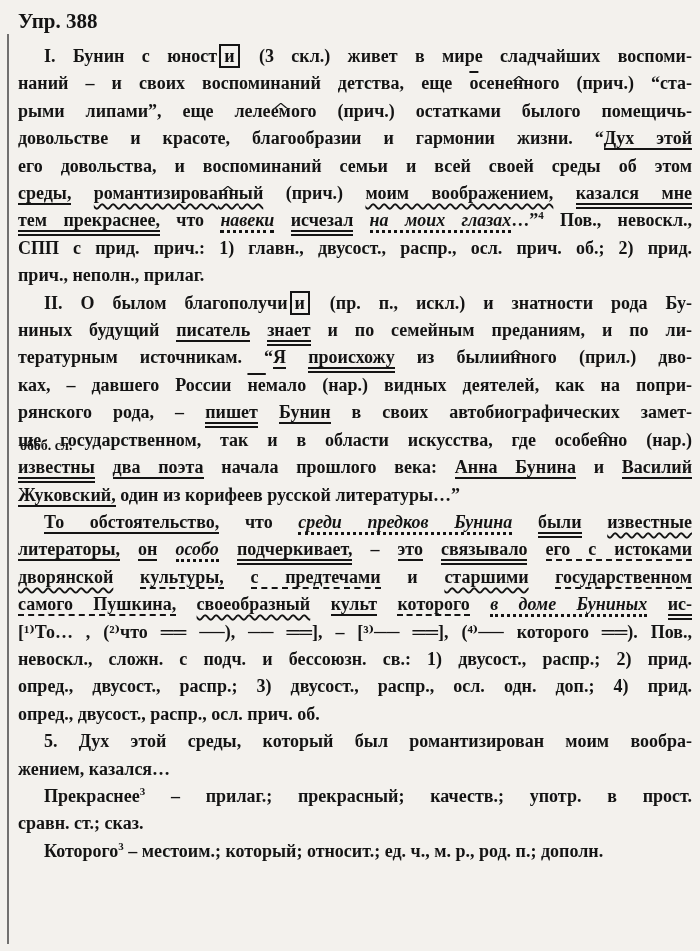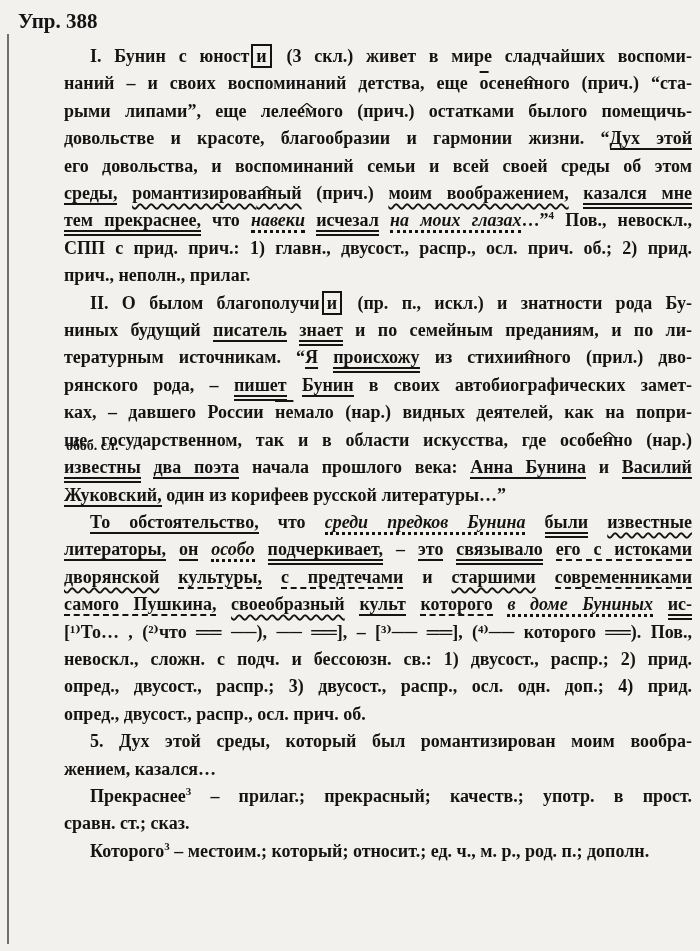--- a/index.html
+++ b/index.html
@@ -14,21 +14,20 @@
   .gutter {
     position:absolute; left:7px; top:34px; width:2px; height:910px;
     background:#2b2b2b; opacity:.65;
   }
   .header { font-size:21px; line-height:26px; margin:0 0 9px 0; }
   .para { margin:0; }
   .line {
     font-size:18px; line-height:27.4px;
     text-align:justify; text-align-last:justify;
     white-space:normal;
-    margin-left:46px;
   }
   .line.last { text-align-last:left; }
   .para.indent .line.first { text-indent:26px; }
 
   
   .u1 { border-bottom:2px solid currentColor; }
   .u2 { border-bottom:6px double currentColor; }
   .wavy {
     text-decoration-line:underline; text-decoration-style:wavy;
     text-decoration-thickness:2px; text-underline-offset:4px;
@@ -64,31 +63,31 @@
         <div class="line"><span>довольстве и красоте, благообразии и гармонии жизни. “</span><span class="u1">Дух этой</span></div>
         <div class="line"><span>его довольства, и воспоминаний семьи и всей своей среды об этом</span></div>
         <div class="line"><span class="u1">среды,</span><span> </span><span class="wavy">романтизирова</span><span class="wavy caret">нн</span><span class="wavy">ый</span><span> (прич.) </span><span class="wavy">моим воображением,</span><span> </span><span class="u2">казался мне</span></div>
         <div class="line"><span class="u2">тем прекраснее,</span><span> что </span><span class="dashdot">навеки</span><span> </span><span class="u2">исчезал</span><span> </span><span class="dashdot">на моих глазах</span><span>…”</span><span class="sup">4</span><span> Пов., невоскл.,</span></div>
         <div class="line"><span>СПП с прид. прич.: 1) главн., двусост., распр., осл. прич. об.; 2) прид.</span></div>
         <div class="line last"><span>прич., неполн., прилаг.</span></div>
       </div>
       <div class="para indent">
         <div class="line first"><span>II. О былом благополучи</span><span class="boxed">и</span><span> (пр. п., искл.) и знатности рода Бу-</span></div>
         <div class="line"><span>ниных будущий </span><span class="u1">писатель</span><span> </span><span class="u2">знает</span><span> и по семейным преданиям, и по ли-</span></div>
-        <div class="line"><span>тературным источникам. “</span><span class="u1">Я</span><span> </span><span class="u2">происхожу</span><span> из стихи</span><span class="caret">инн</span><span>ого (прил.) дво-</span></div>
+        <div class="line"><span>тературным источникам. “</span><span class="u1">Я</span><span> </span><span class="u2">происхожу</span><span> из были</span><span class="caret">инн</span><span>ого (прил.) дво-</span></div>
+        <div class="line"><span>ках, – давшего России </span><span class="ovl">не</span><span>мало (нар.) видных деятелей, как на попри-</span></div>
         <div class="line"><span>рянского рода, – </span><span class="u2">пишет</span><span> </span><span class="u1">Бунин</span><span> в своих автобиографических замет-</span></div>
-        <div class="line"><span>ках, – давшего России </span><span class="ovl">не</span><span>мало (нар.) видных деятелей, как на попри-</span></div>
         <div class="line"><span>ще государственном, так и в области искусства, где особ</span><span class="caret">енн</span><span>о (нар.)</span></div>
         <div class="line"><span class="rel"><span class="above">обоб. сл.</span><span class="u2">известны</span></span><span> </span><span class="u1">два поэта</span><span> начала прошлого века: </span><span class="u1">Анна Бунина</span><span> и </span><span class="u1">Василий</span></div>
         <div class="line last"><span class="u1">Жуковский,</span><span> один из корифеев русской литературы…”</span></div>
       </div>
       <div class="para indent">
         <div class="line first"><span class="u1">То обстоятельство,</span><span> что </span><span class="dashdot">среди предков Бунина</span><span> </span><span class="u2">были</span><span> </span><span class="wavy">известные</span></div>
         <div class="line"><span class="u1">литераторы,</span><span> </span><span class="u1">он</span><span> </span><span class="dashdot">особо</span><span> </span><span class="u2">подчеркивает,</span><span> – </span><span class="u1">это</span><span> </span><span class="u2">связывало</span><span> </span><span class="dash">его с истоками</span></div>
-        <div class="line"><span class="wavy">дворянской</span><span> </span><span class="dash">культуры,</span><span> </span><span class="dash">с предтечами</span><span> и </span><span class="wavy">старшими</span><span> </span><span class="dash">современниками</span></div>
+        <div class="line"><span class="wavy">дворянской</span><span> </span><span class="dash">культуры,</span><span> </span><span class="dash">с предтечами</span><span> и </span><span class="wavy">старшими</span><span> </span><span class="dash">государственном</span></div>
         <div class="line"><span class="dash">самого Пушкина,</span><span> </span><span class="wavy">своеобразный</span><span> </span><span class="u1">культ</span><span> </span><span class="dash">которого</span><span> </span><span class="dashdot">в доме Буниных</span><span> </span><span class="u2">ис-</span></div>
         <div class="line"><span>[¹⁾То… , (²⁾что ══ ──), ── ══], – [³⁾── ══], (⁴⁾── которого ══). Пов.,</span></div>
         <div class="line"><span>невоскл., сложн. с подч. и бессоюзн. св.: 1) двусост., распр.; 2) прид.</span></div>
         <div class="line"><span>опред., двусост., распр.; 3) двусост., распр., осл. одн. доп.; 4) прид.</span></div>
         <div class="line last"><span>опред., двусост., распр., осл. прич. об.</span></div>
       </div>
       <div class="para indent">
         <div class="line first"><span>5. Дух этой среды, который был романтизирован моим вообра-</span></div>
         <div class="line last"><span>жением, казался…</span></div>
       </div>

